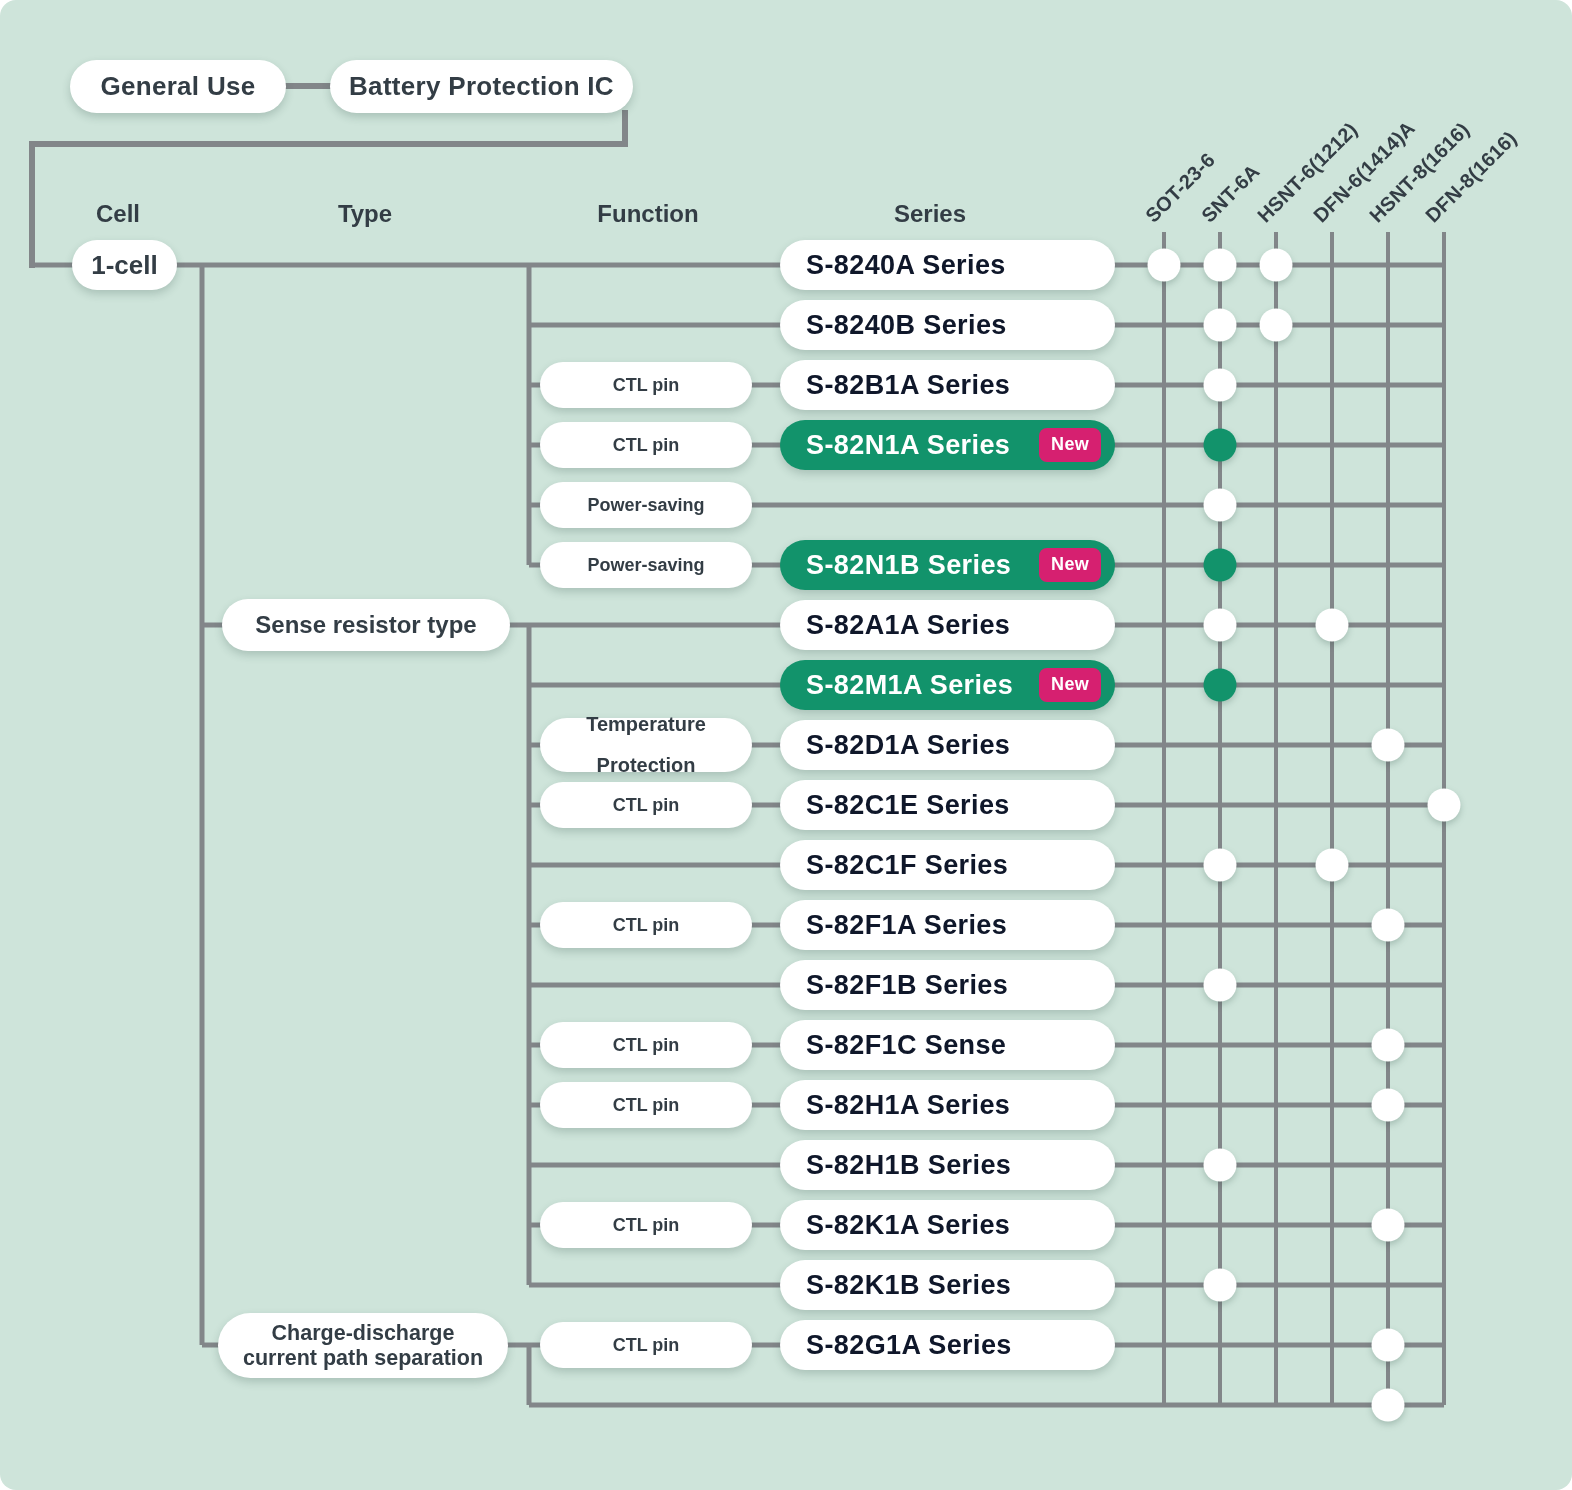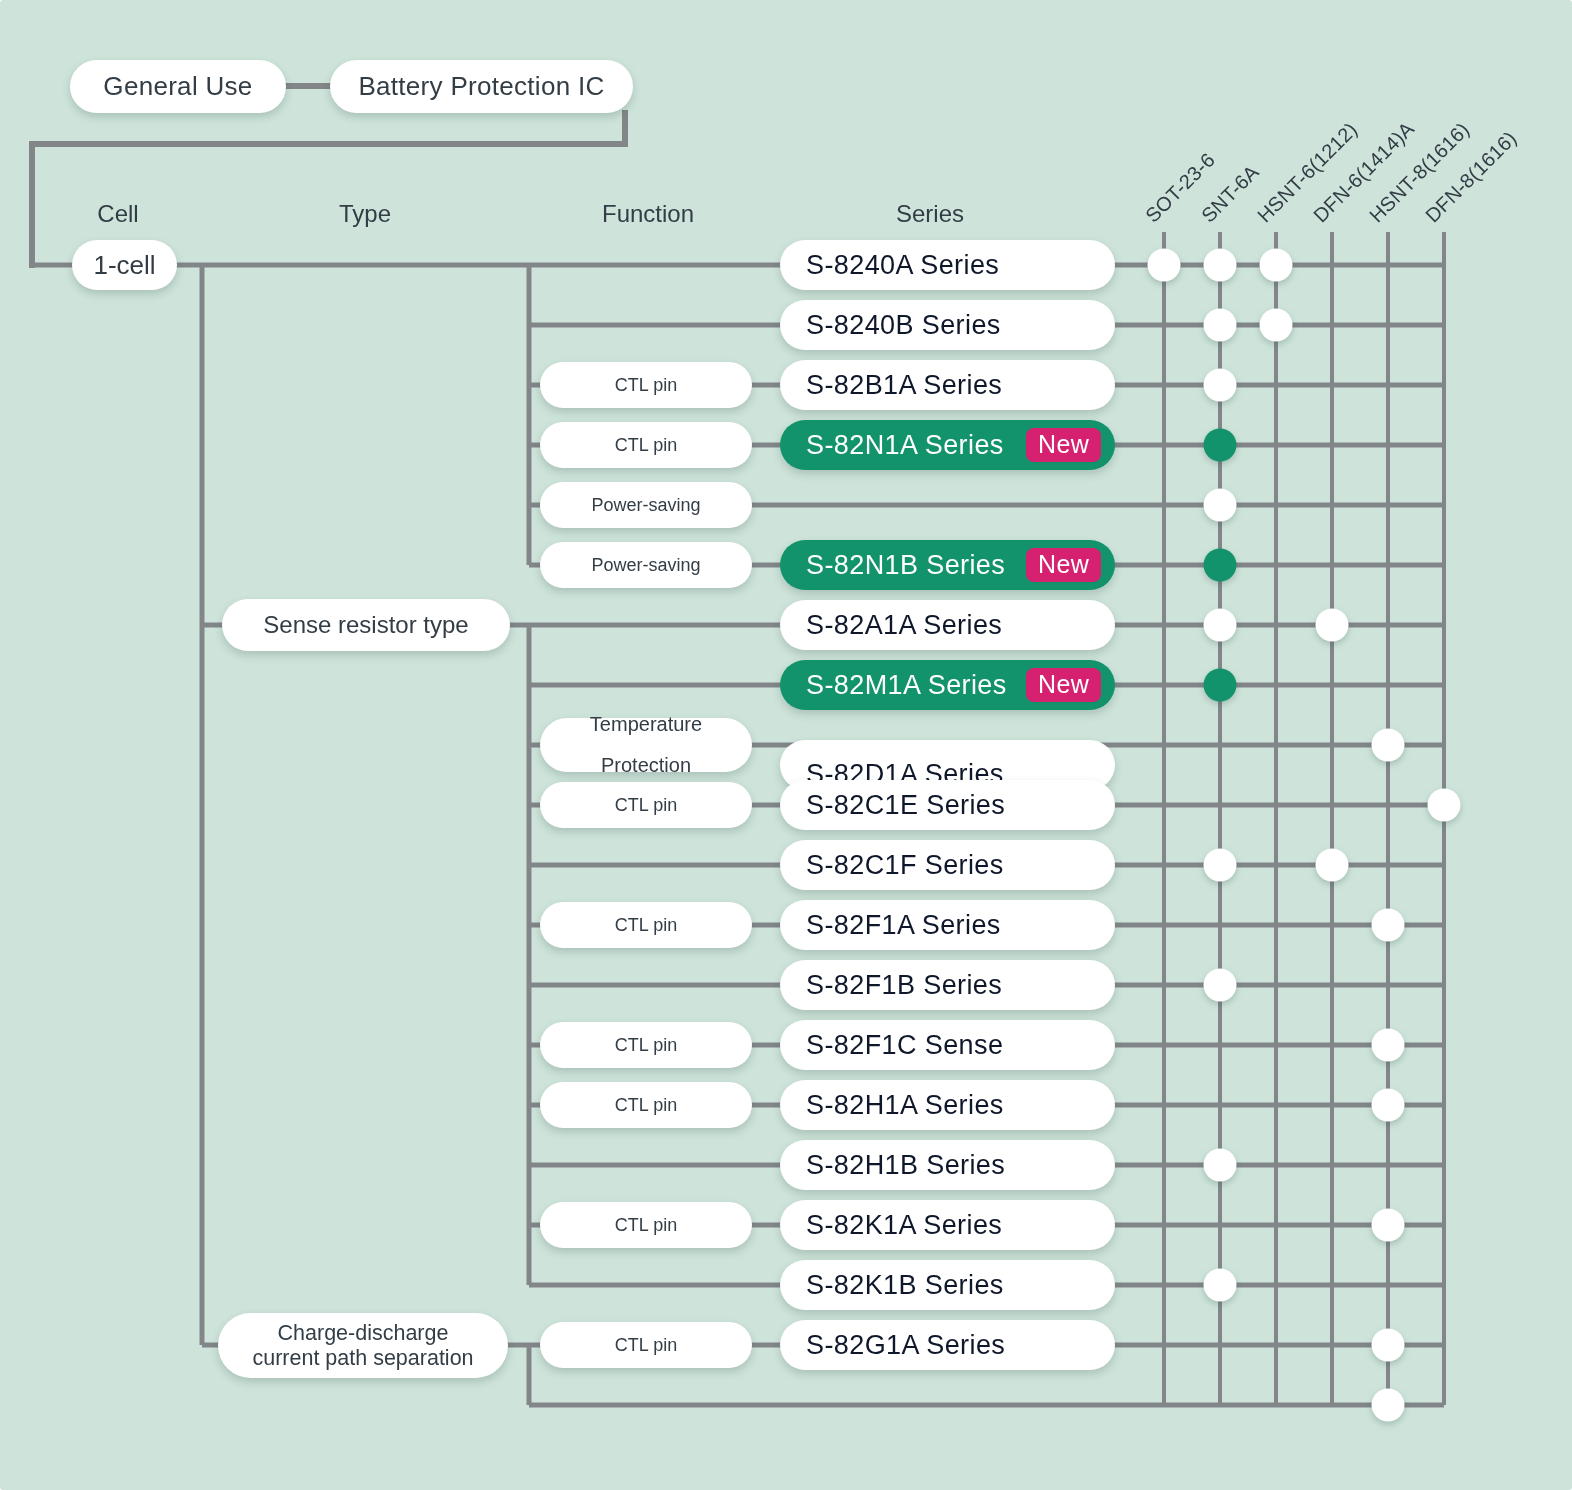--- a/index.html
+++ b/index.html
@@ -1,20 +1,20 @@
 <!DOCTYPE html>
 <html><head>
 <meta charset="utf-8">
 <style>
   html,body{margin:0;padding:0;background:#ffffff;}
   #stage{
     position:relative;width:1572px;height:1490px;
-    background:#cee4da;border-radius:3px;overflow:hidden;
+    background:#cee4da;border-radius:16px;overflow:hidden;
     font-family:"Liberation Sans","DejaVu Sans",sans-serif;
-    font-weight:normal;color:#333d45;
+    font-weight:bold;color:#333d45;
   }
   #wires{position:absolute;left:0;top:0;width:100%;height:100%;}
   .pill{
     position:absolute;background:#ffffff;border-radius:999px;
     display:flex;align-items:center;justify-content:center;
     box-shadow:0 4px 8px rgba(40,75,62,.22);
     white-space:nowrap;box-sizing:border-box;
   }
   .pill.top{height:53px;top:60px;font-size:26px;letter-spacing:.3px;}
   .pill.cell{left:72px;top:240px;width:105px;height:50px;font-size:26px;}
@@ -25,21 +25,21 @@
   }
   .pill.func{left:540px;width:212px;height:46px;font-size:18px;}
   .pill.func.twoline{flex-direction:column;font-size:20px;line-height:21px;height:54px;gap:20px;}
   .pill.series{
     left:780px;width:335px;height:50px;justify-content:flex-start;
     padding:0 14px 0 26px;font-size:27px;letter-spacing:.4px;color:#0f172a;
   }
   .pill.series.new{background:#12936b;color:#ffffff;}
   .badge{
     margin-left:auto;background:#d62070;color:#ffffff;border-radius:8px;
-    font-size:25px;line-height:21px;padding:6px 12px 7px;letter-spacing:.3px;
+    font-size:18px;line-height:21px;padding:6px 12px 7px;letter-spacing:.3px;
   }
   .col-header{position:absolute;top:200px;transform:translateX(-50%);font-size:24px;}
   .pkg-label{
     position:absolute;height:26px;line-height:26px;font-size:20px;white-space:nowrap;
     transform-origin:0 100%;transform:rotate(-45deg);letter-spacing:.2px;
   }
 </style>
 </head>
 <body>
 
@@ -169,21 +169,21 @@
       <span>S-82A1A Series</span>
     </div>
     <div class="pill series new" style="top: 660px;">
       <span>S-82M1A Series</span>
       <span class="badge">New</span>
     </div>
     <div class="pill func twoline" style="top: 718px;">
       <span>Temperature</span>
       <span>Protection</span>
     </div>
-    <div class="pill series" style="top: 740px; align-items: flex-end;">
+    <div class="pill series" style="top: 720px;">
       <span>S-82D1A Series</span>
     </div>
     <div class="pill func" style="top: 782px;">
       <span>CTL pin</span>
     </div>
     <div class="pill series" style="top: 780px;">
       <span>S-82C1E Series</span>
     </div>
     <div class="pill series" style="top: 840px;">
       <span>S-82C1F Series</span>

